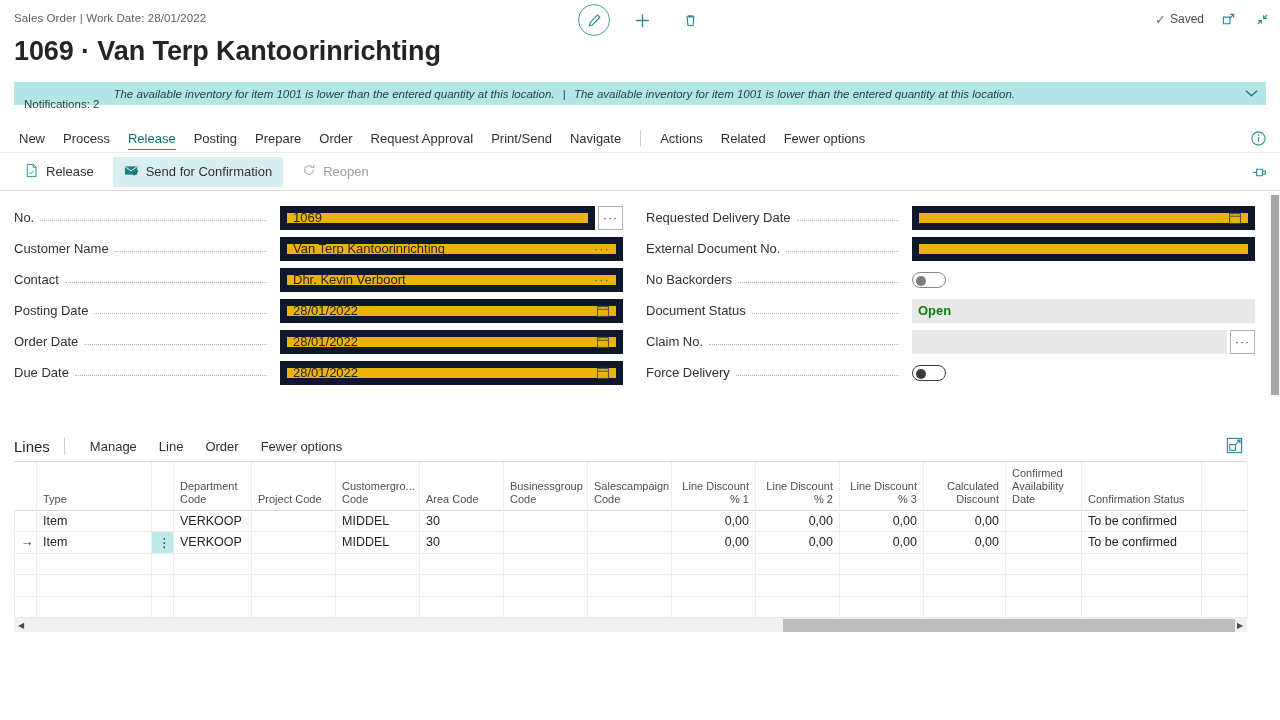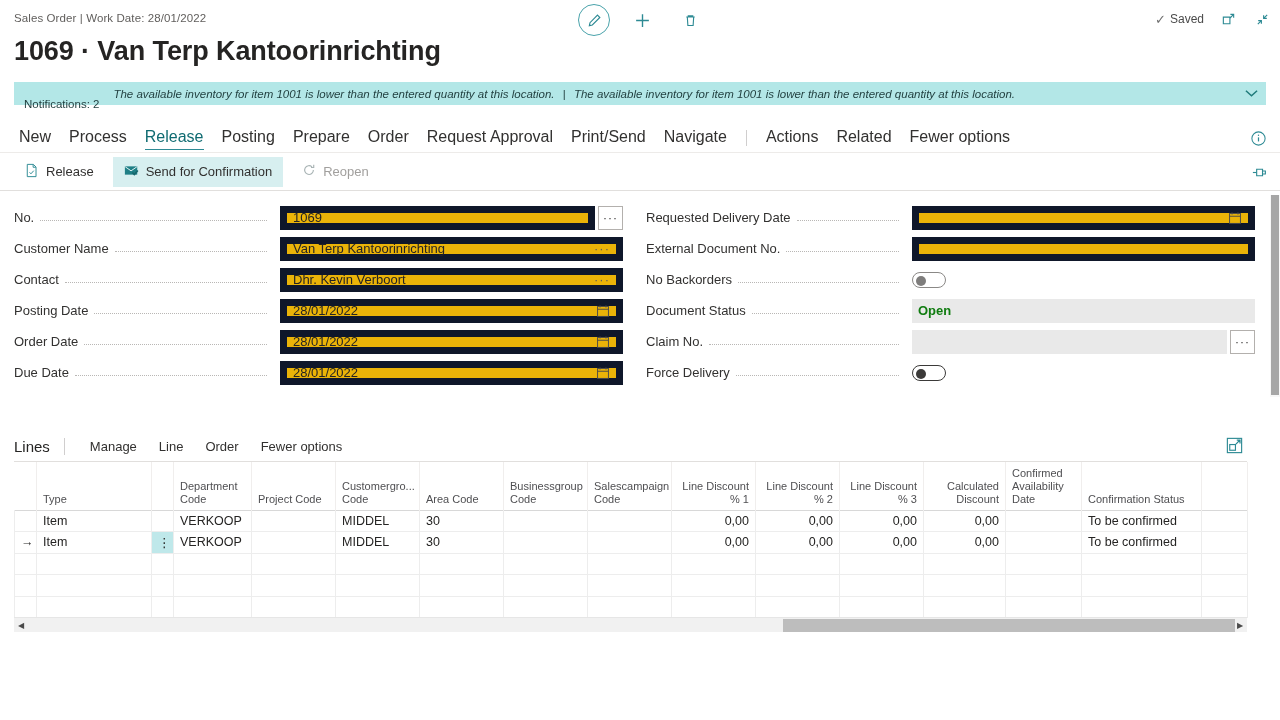--- a/index.html
+++ b/index.html
@@ -62,21 +62,21 @@
   .notif-chev { color: #207b7b; font-size: 11px; cursor: pointer; padding-left: 8px;}
 
   
   .actionbar {
     position: absolute; left: 0; top: 124px; width: 1280px; height: 29px;
     border-bottom: 1px solid #edebe9;
     display: flex; align-items: flex-end;
   }
   .amenu { display: flex; align-items: flex-end; height: 29px; padding-left: 10px; }
   .aitem {
-    font-size: 16px; color: #323130; padding: 0 9px 6px 9px; cursor: pointer;
+    font-size: 13px; color: #323130; padding: 0 9px 6px 9px; cursor: pointer;
     white-space: nowrap; position: relative; margin-top: 42px;
   }
   .aitem.active { color: #0f6b71; }
   .aitem.active::after {
     content: ""; position: absolute; left: 9px; right: 9px; bottom: 2px;
     height: 1.5px; background: #2d8a94;
   }
   .adivider { width: 1px; height: 16px; background: #d0cece; margin: 0 10px 6px 10px; }
   .abar-info {
     position: absolute; right: 12px; bottom: 4px; color: #2d8a94; cursor: pointer;

